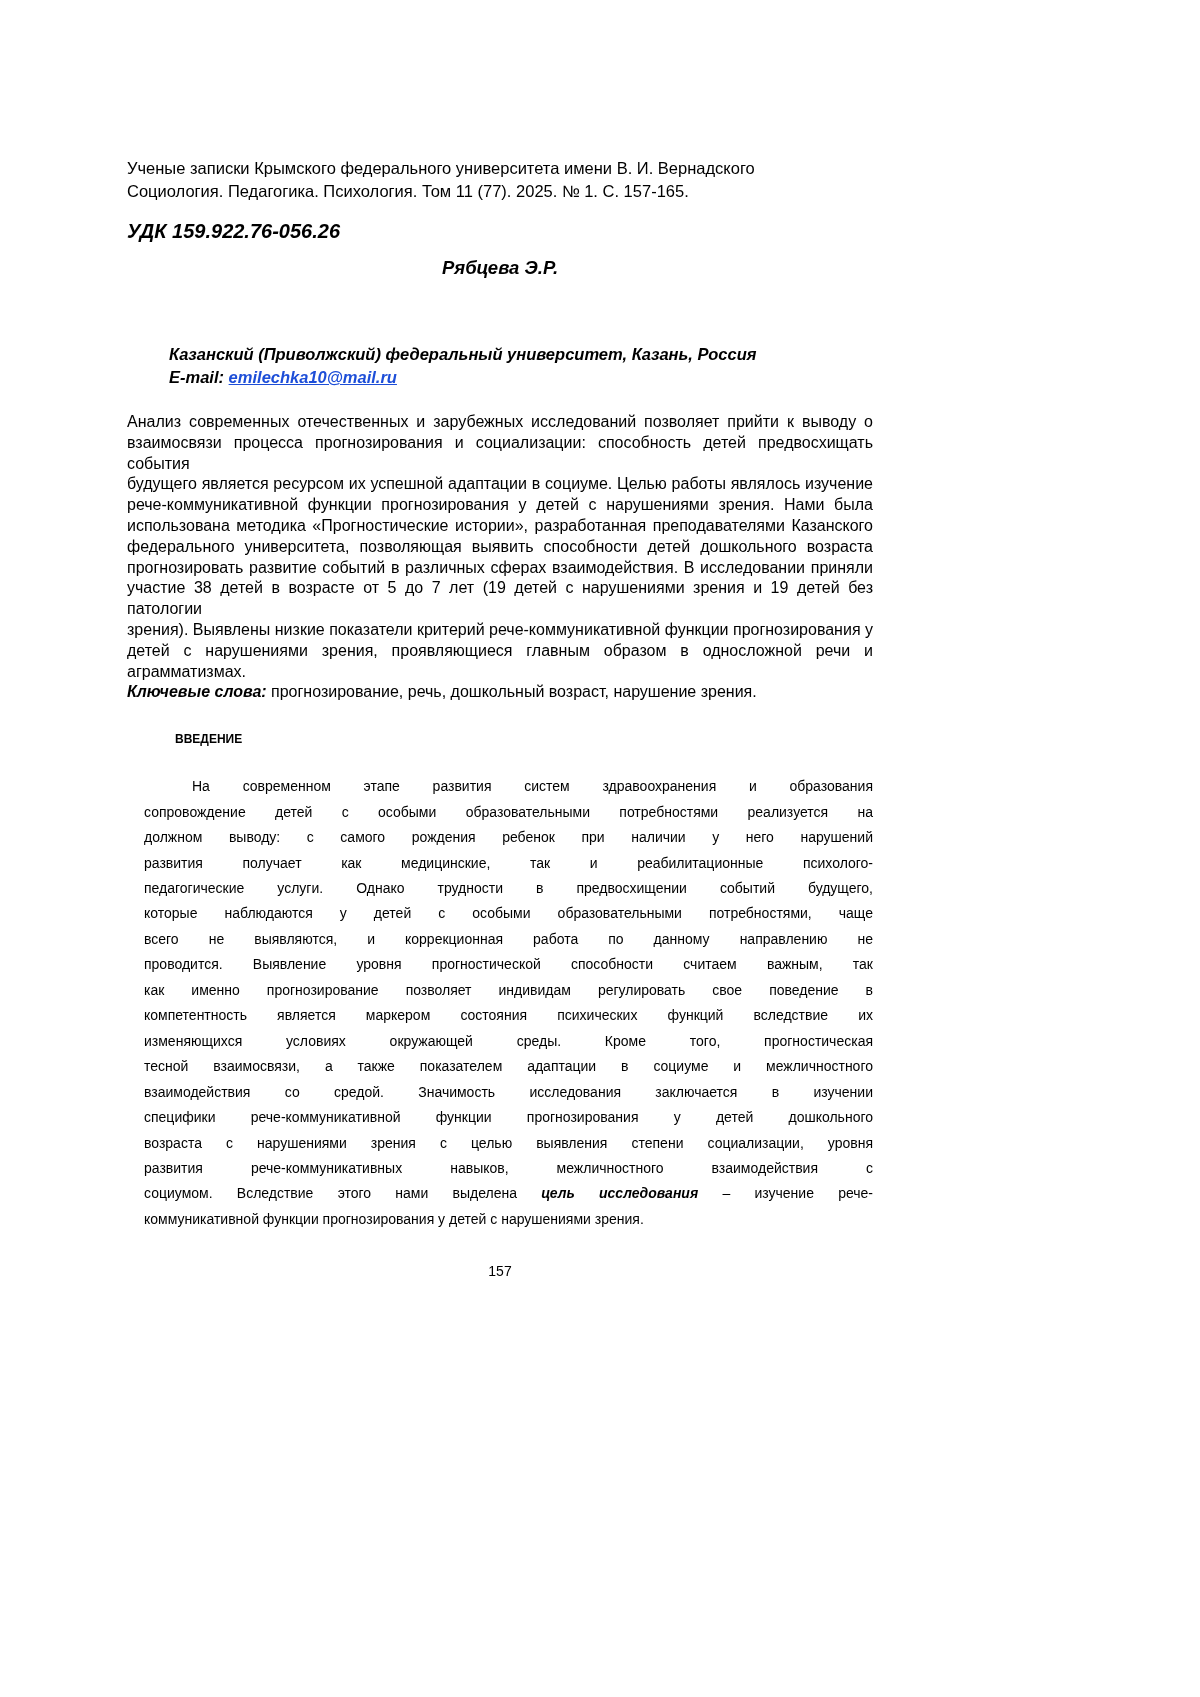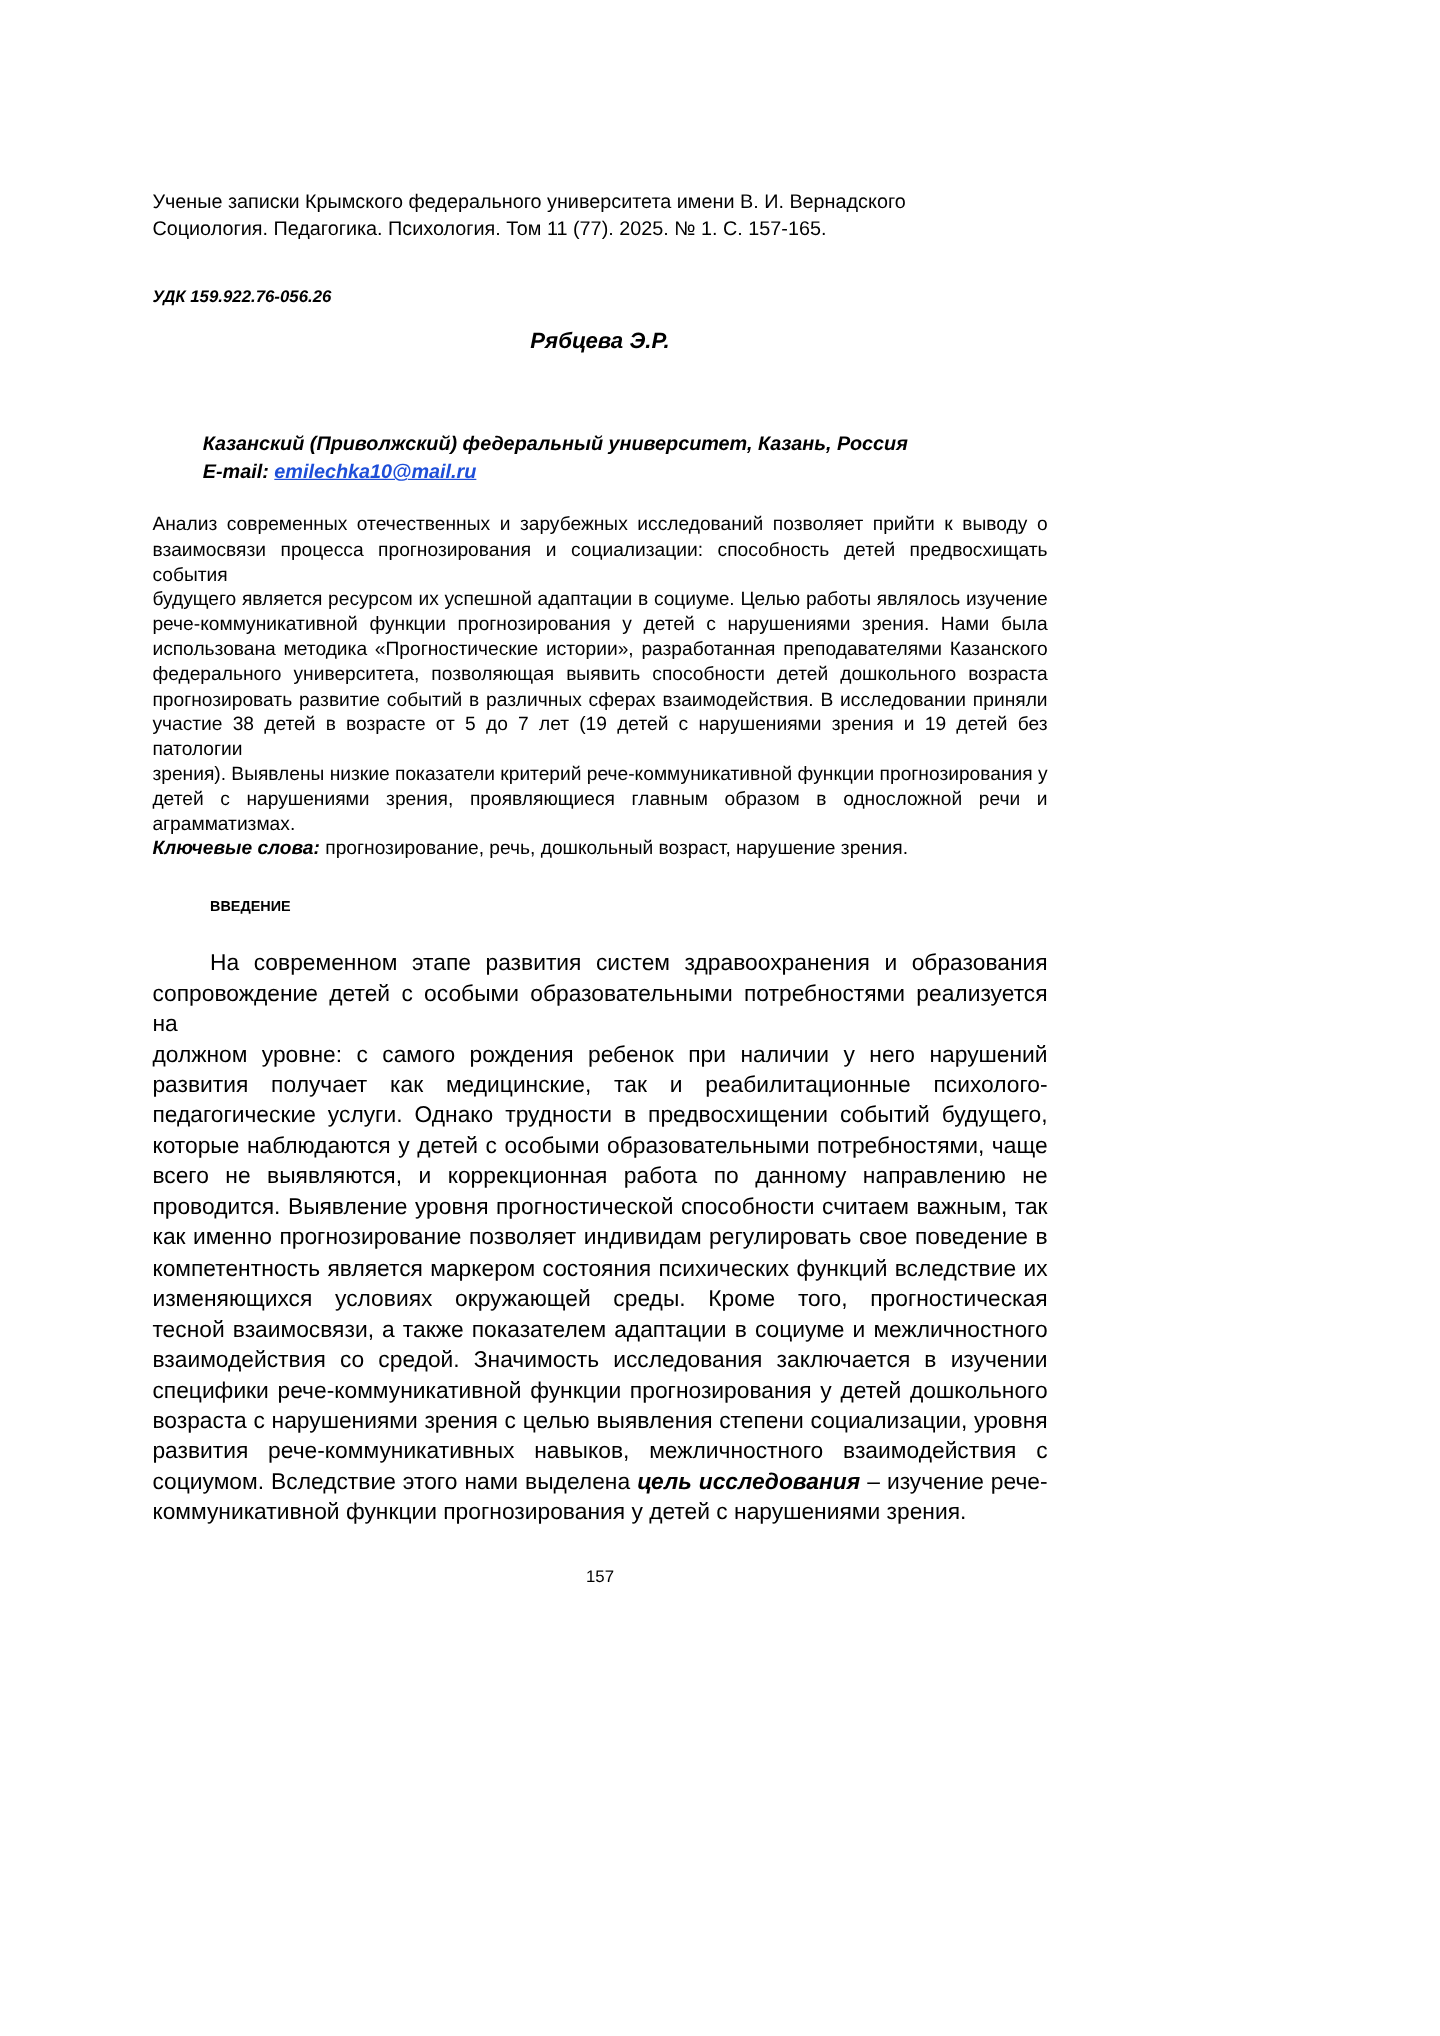--- a/index.html
+++ b/index.html
@@ -17,22 +17,22 @@
     left: 127px;
     top: 0;
     width: 746px;
   }
   .journal-header {
     margin-top: 157px;
     font-size: 16.5px;
     line-height: 23px;
   }
   .udc {
-    margin-top: 32px;
-    font-size: 14px;
+    margin-top: 16px;
+    font-size: 20px;
     line-height: 24px;
     font-weight: bold;
     font-style: italic;
   }
   .title {
     margin-top: 7px;
     font-size: 21px;
     line-height: 39px;
     font-weight: bold;
     text-align: center;
@@ -76,22 +76,23 @@
   }
   .section-heading {
     margin-top: 24px;
     font-size: 12px;
     line-height: 24px;
     font-weight: bold;
     padding-left: 48px;
   }
   .body-text {
     margin-top: 23px;
-    font-size: 19px;
+    font-size: 14px;
     line-height: 25.45px;
+    margin-left: 17px;
   }
   .indent { padding-left: 48px; }
   .goal-bold {
     font-weight: bold;
     font-style: italic;
   }
   .page-number {
     margin-top: 27px;
     font-size: 14px;
     line-height: 24px;
@@ -135,21 +136,21 @@
       <div class="jline-end">
         <span class="keywords-label">Ключевые слова:</span><span> прогнозирование, речь, дошкольный возраст, нарушение зрения.</span>
       </div>
     </div>
 
     <div class="section-heading">ВВЕДЕНИЕ</div>
 
     <div class="body-text">
       <div class="jline indent">На современном этапе развития систем здравоохранения и образования</div>
       <div class="jline">сопровождение детей с особыми образовательными потребностями реализуется на</div>
-      <div class="jline">должном уровне: с самого рождения ребенок при наличии у него нарушений</div>
+      <div class="jline">должном выводу: с самого рождения ребенок при наличии у него нарушений</div>
       <div class="jline">развития получает как медицинские, так и реабилитационные психолого-</div>
       <div class="jline">педагогические услуги. Однако трудности в предвосхищении событий будущего,</div>
       <div class="jline">которые наблюдаются у детей с особыми образовательными потребностями, чаще</div>
       <div class="jline">всего не выявляются, и коррекционная работа по данному направлению не</div>
       <div class="jline">проводится. Выявление уровня прогностической способности считаем важным, так</div>
       <div class="jline">как именно прогнозирование позволяет индивидам регулировать свое поведение в</div>
       <div class="jline">компетентность является маркером состояния психических функций вследствие их</div>
       <div class="jline">изменяющихся условиях окружающей среды. Кроме того, прогностическая</div>
       <div class="jline">тесной взаимосвязи, а также показателем адаптации в социуме и межличностного</div>
       <div class="jline">взаимодействия со средой. Значимость исследования заключается в изучении</div>

